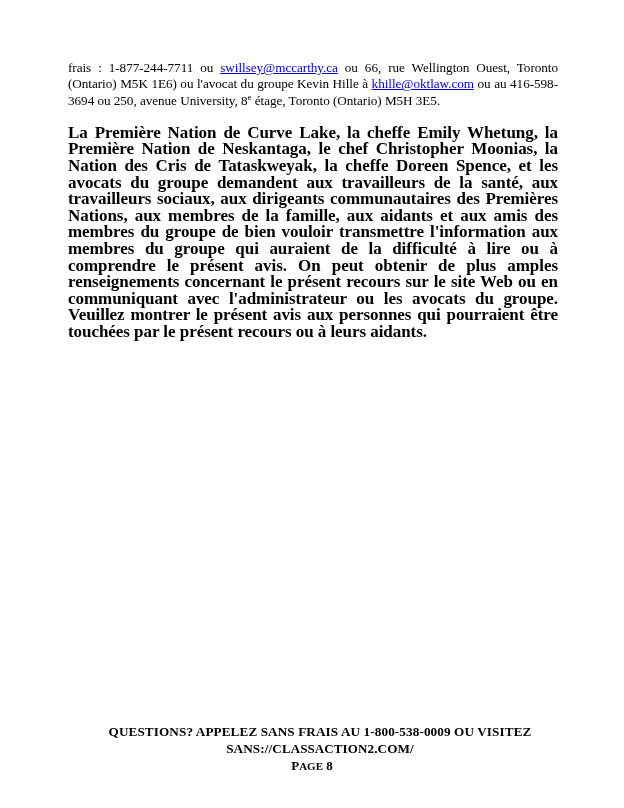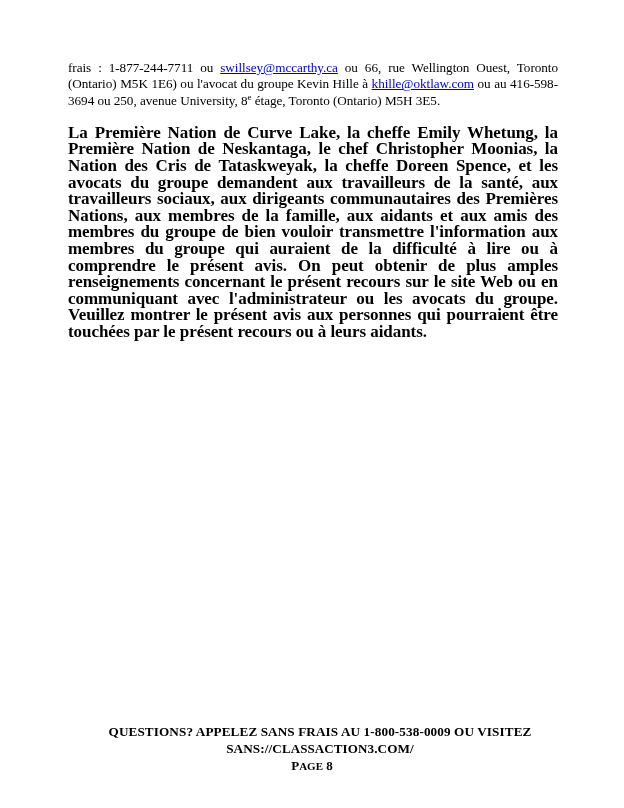--- a/index.html
+++ b/index.html
@@ -88,17 +88,17 @@
   <div class="content">
 
     <p class="para-intro"><span>frais : 1-877-244-7711 ou </span><a class="link" href="#">swillsey@mccarthy.ca</a><span> ou 66, rue Wellington Ouest, Toronto (Ontario) M5K 1E6) ou l'avocat du groupe Kevin Hille à </span><a class="link" href="#">khille@oktlaw.com</a><span> ou au 416-598-3694 ou 250, avenue University, 8</span><span class="sup">e</span><span> étage, Toronto (Ontario) M5H 3E5.</span></p>
 
     <p class="para-bold">La Première Nation de Curve Lake, la cheffe Emily Whetung, la Première Nation de Neskantaga, le chef Christopher Moonias, la Nation des Cris de Tataskweyak, la cheffe Doreen Spence, et les avocats du groupe demandent aux travailleurs de la santé, aux travailleurs sociaux, aux dirigeants communautaires des Premières Nations, aux membres de la famille, aux aidants et aux amis des membres du groupe de bien vouloir transmettre l'information aux membres du groupe qui auraient de la difficulté à lire ou à comprendre le présent avis. On peut obtenir de plus amples renseignements concernant le présent recours sur le site Web ou en communiquant avec l'administrateur ou les avocats du groupe. Veuillez montrer le présent avis aux personnes qui pourraient être touchées par le présent recours ou à leurs aidants.</p>
 
   </div>
 
   <div class="footer">
     <div class="footer-line">QUESTIONS? APPELEZ SANS FRAIS AU 1-800-538-0009 OU VISITEZ</div>
-    <div class="footer-line"><span>SANS://C</span><span class="smallcaps-lower">LASSACTION</span><span>3.COM/</span></div>
+    <div class="footer-line"><span>SANS://C</span><span class="smallcaps-lower">LASSACTION</span><span>2.COM/</span></div>
     <div class="page-num"><span>P</span><span class="smallcaps-lower">AGE</span><span>&nbsp;</span><span>8</span></div>
   </div>
 
 </div>
 
 </body></html>

